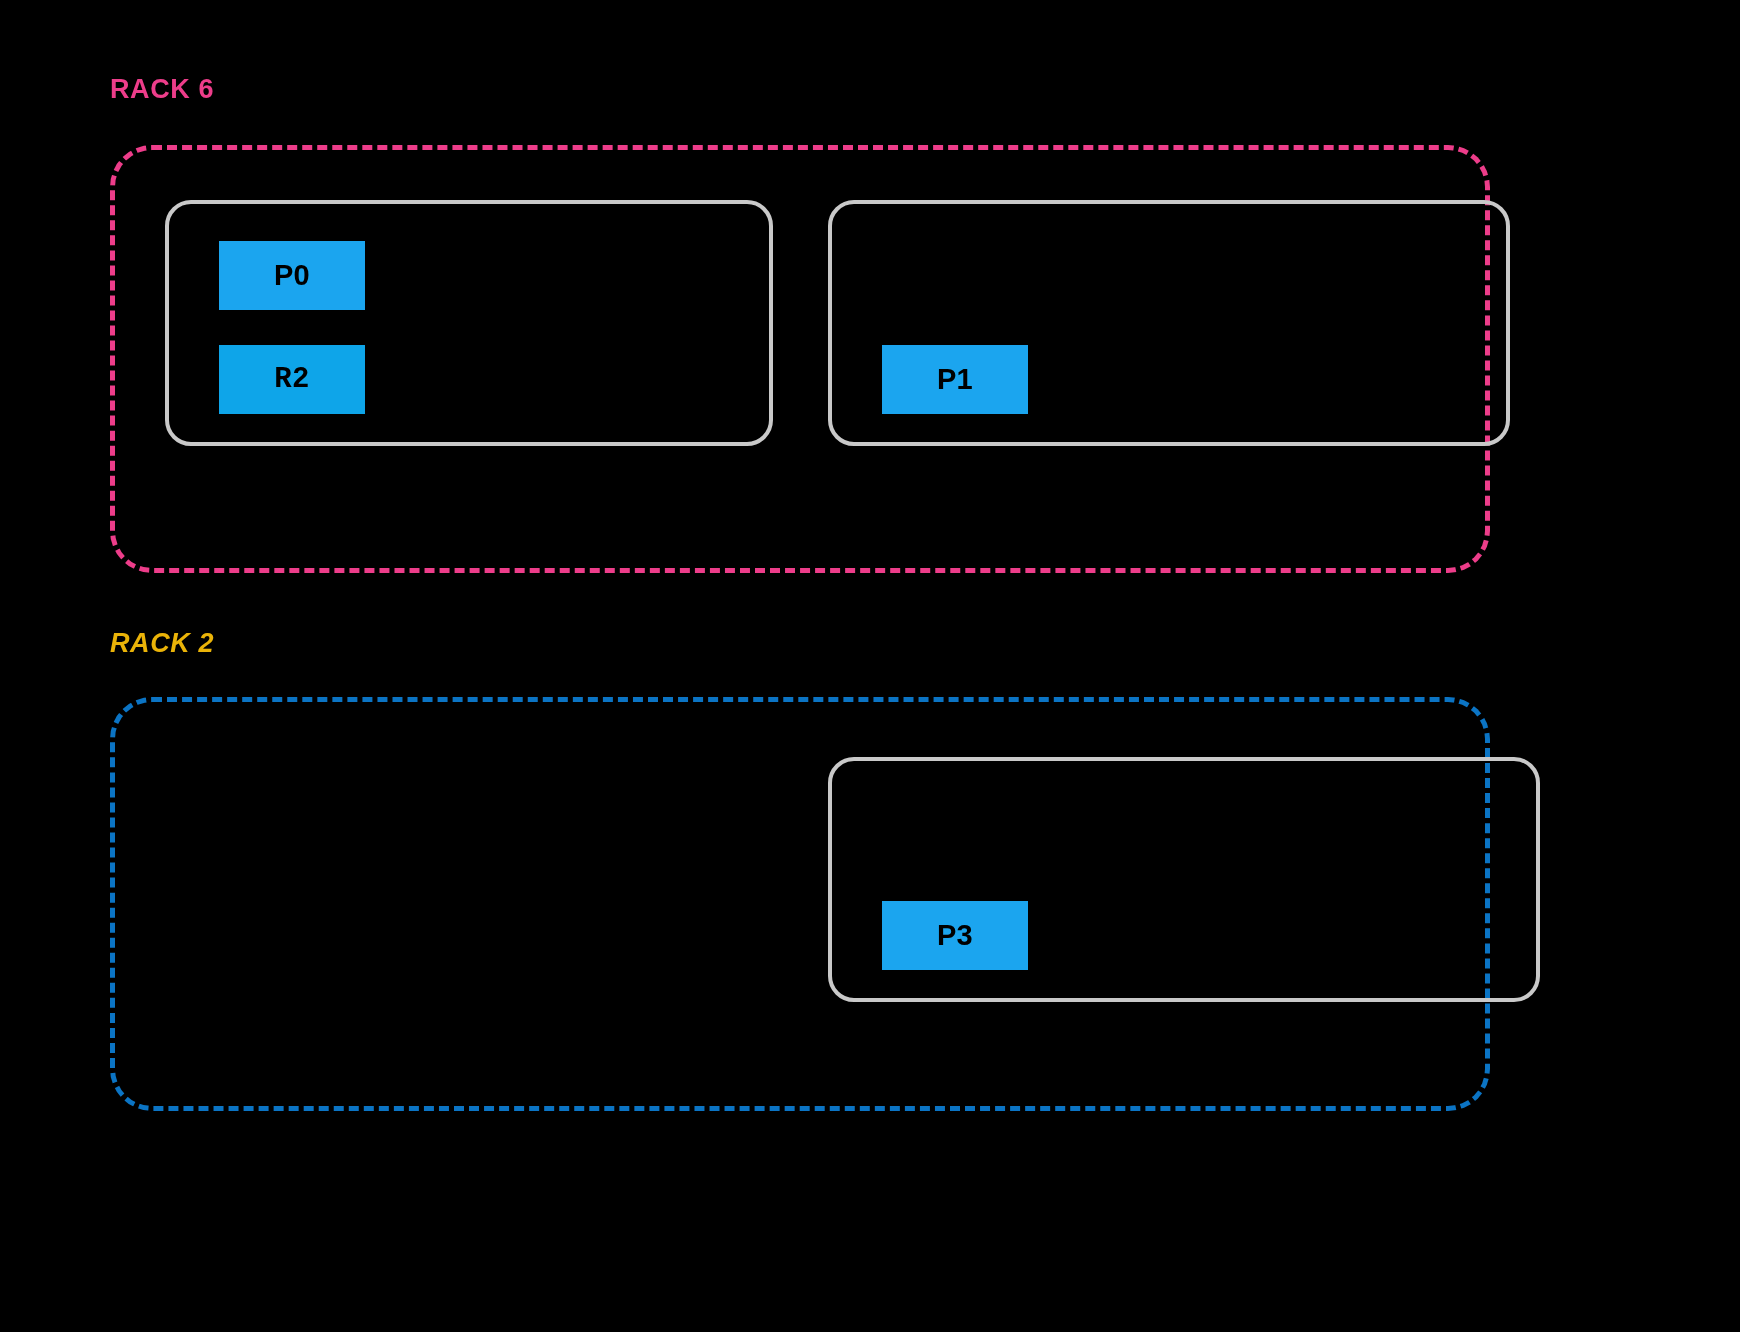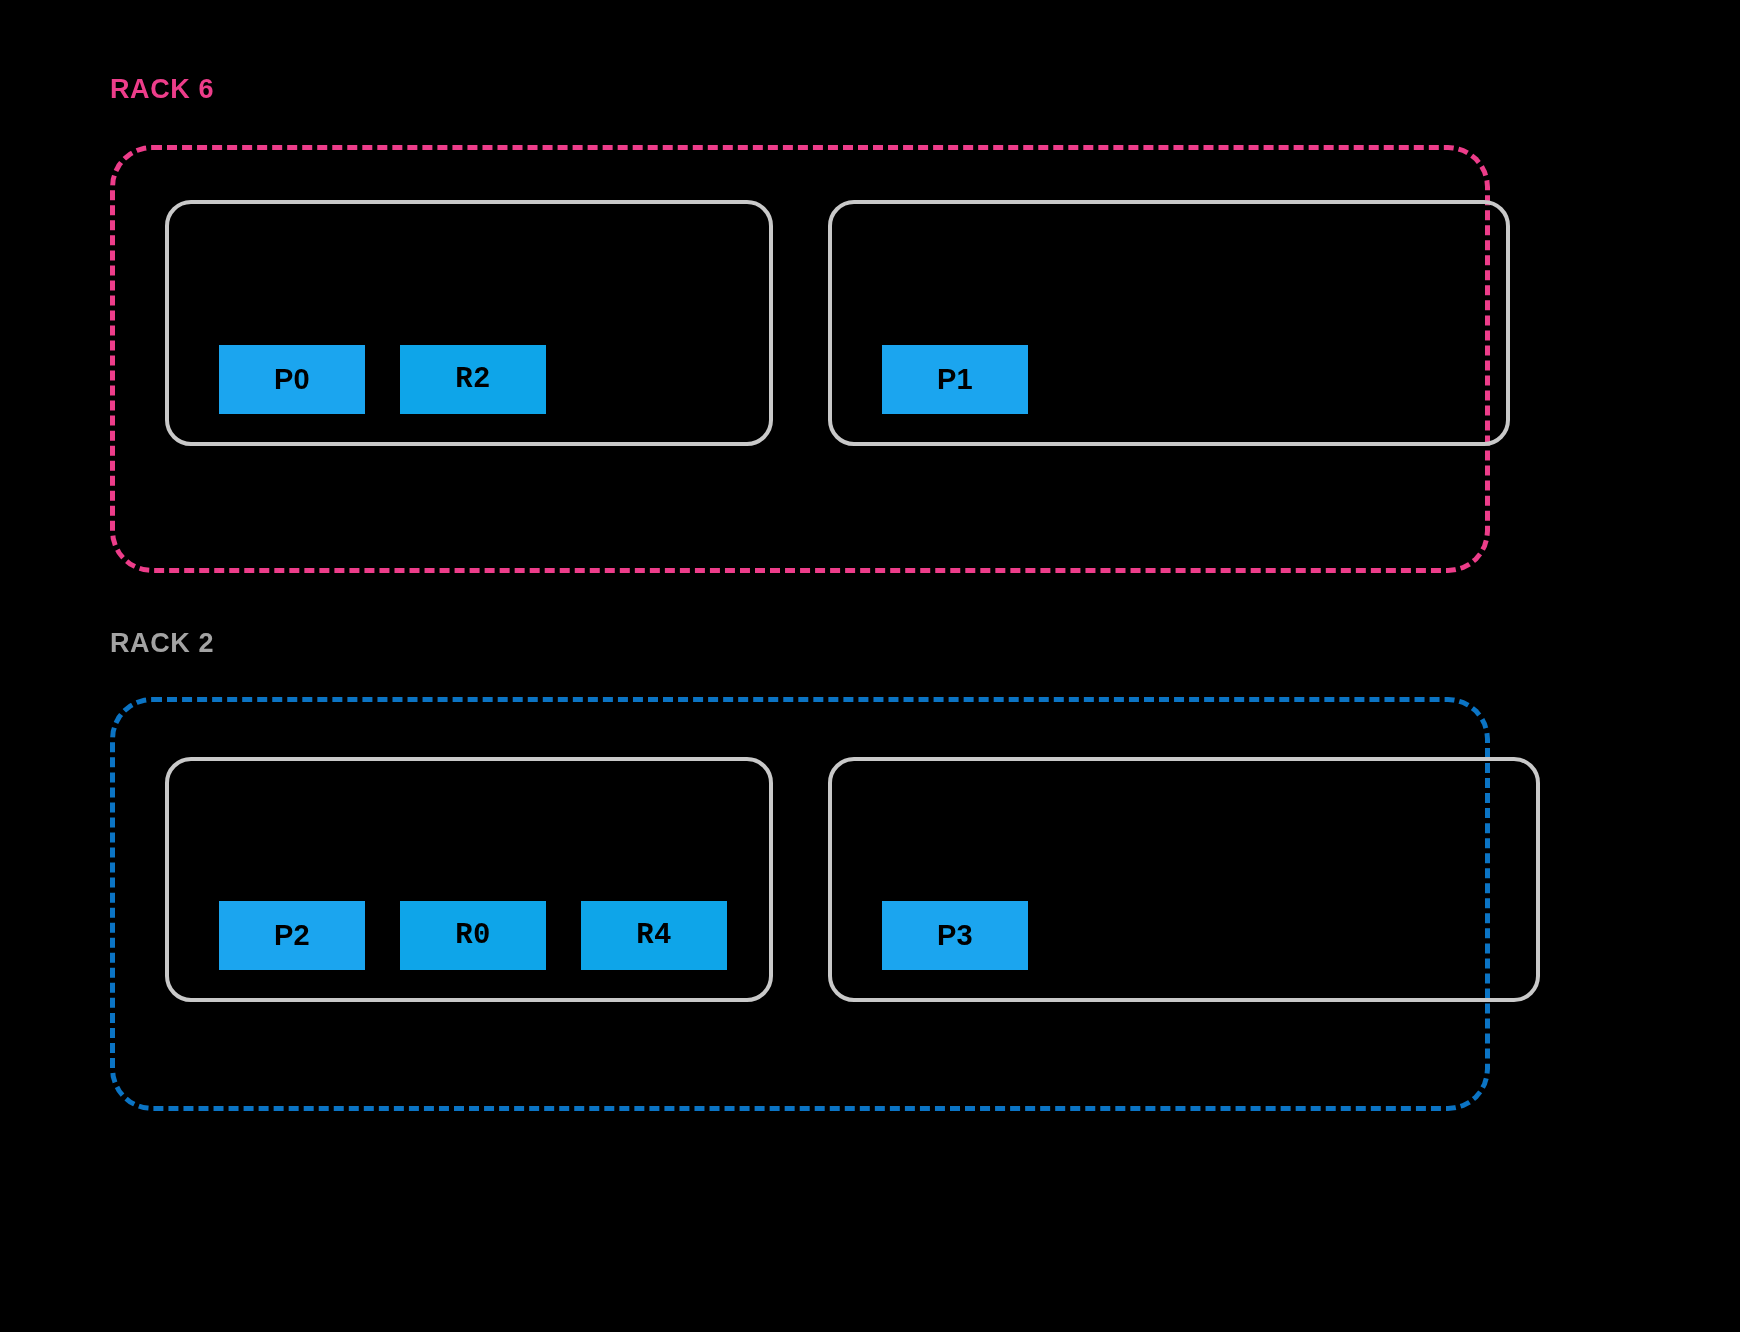--- a/index.html
+++ b/index.html
@@ -40,21 +40,21 @@
     box-sizing: border-box;
     border: 4px solid #c9c9c9;
     border-radius: 26px;
     background: transparent;
   }
   .node-items {
     position: absolute;
     left: 50px;
     bottom: 28px;
     display: flex;
-    flex-direction: row;
+    flex-direction: column;
     align-items: flex-end;
     gap: 35px;
   }
 
   
   .chip {
     width: 146px;
     height: 69px;
     display: flex;
     align-items: center;
@@ -79,27 +79,20 @@
       <div class="node-items">
         <div class="chip partition">P0</div>
         <div class="chip replica">R2</div>
       </div>
     </div>
     <div class="node" style="left: 828px; top: 200px; width: 682px; height: 246px; border-color: rgb(201, 201, 201);">
       <div class="node-items">
         <div class="chip partition">P1</div>
       </div>
     </div>
-    <div class="rack-label" style="left: 110px; top: 630px; color: #a3a3a3;">RACK 2</div>
+    <div class="rack-label" style="left: 110px; top: 630px; color: #eab308; font-style: italic;">RACK 2</div>
     <div class="rack-frame" style="left: 110px; top: 697px; width: 1380px; height: 414px; border-color: rgb(11, 116, 196);"></div>
-    <div class="node" style="left: 165px; top: 757px; width: 608px; height: 245px; border-color: rgb(201, 201, 201);">
-      <div class="node-items">
-        <div class="chip partition">P2</div>
-        <div class="chip replica">R0</div>
-        <div class="chip replica">R4</div>
-      </div>
-    </div>
     <div class="node" style="left: 828px; top: 757px; width: 712px; height: 245px; border-color: rgb(201, 201, 201);">
       <div class="node-items">
         <div class="chip partition">P3</div>
       </div>
     </div>
   </div>
 
 </body></html>

